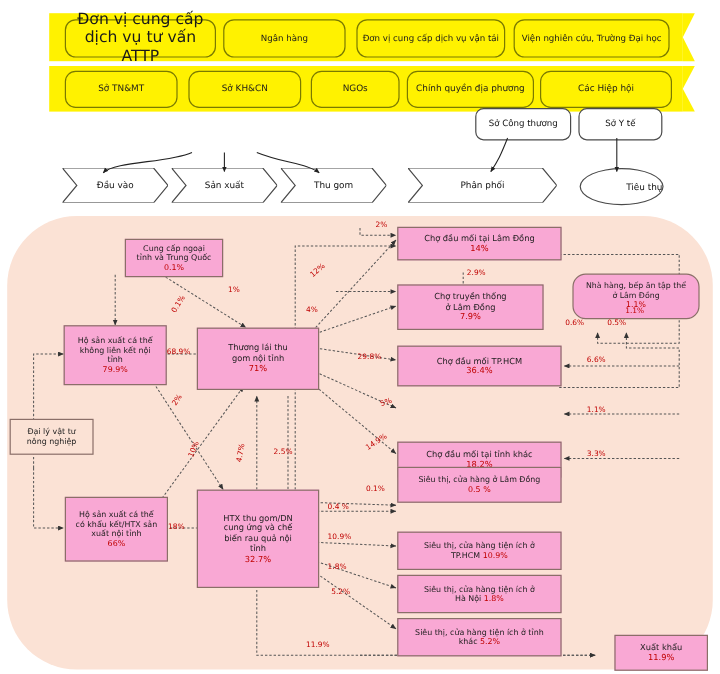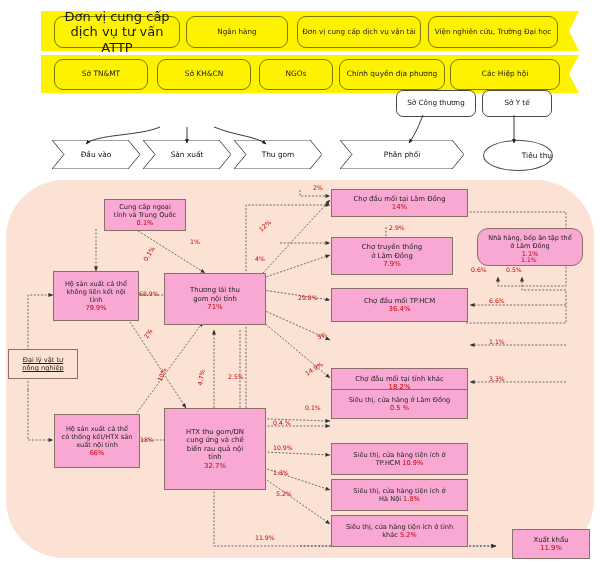--- a/index.html
+++ b/index.html
@@ -214,35 +214,35 @@
       <path d="M300,546 L496,546"></path>
     </g>
   </svg>
 
   <div class="node" style="left:76px;top:199px;width:80px;height:30px;font-size:6.6px;margin-left:28px;">
     <span>Cung cấp ngoại</span>
     <span>tỉnh và Trung Quốc</span>
     <span class="pct">0.1%</span>
   </div>
 
-  <div class="node" style="left:8px;top:349px;width:68px;height:28px;font-size:6.6px;background:#FBE2D5;text-decoration:underline;">
+  <div class="node" style="left:8px;top:349px;width:68px;height:28px;font-size:6.6px;background:#FBE2D5;">
     <span>Đại lý vật tư</span>
     <span>nông nghiệp</span>
   </div>
 
   <div class="node" style="left:53px;top:271px;width:84px;height:48px;font-size:6.6px;">
     <span>Hộ sản xuất cá thể</span>
     <span>không liên kết nội</span>
     <span>tỉnh</span>
     <span class="pct">79.9%</span>
   </div>
 
   <div class="node" style="left:54px;top:414px;width:84px;height:52px;font-size:6.6px;">
     <span>Hộ sản xuất cá thể</span>
-    <span>có thống kết/HTX sản</span>
+    <span>có khẩu kết/HTX sản</span>
     <span>xuất nội tỉnh</span>
     <span class="pct">66%</span>
   </div>
 
   <div class="node" style="left:164px;top:273px;width:100px;height:50px;font-size:6.9px;">
     <span>Thương lái thu</span>
     <span>gom nội tỉnh</span>
     <span class="pct">71%</span>
   </div>
 

